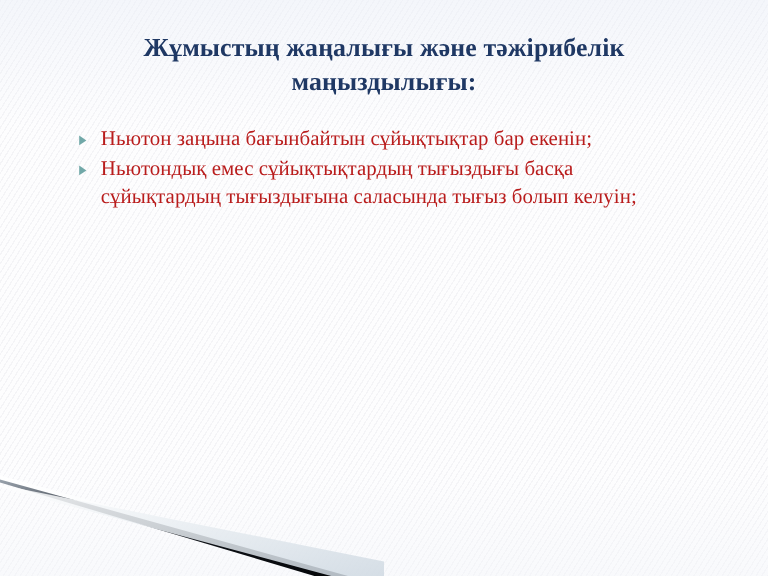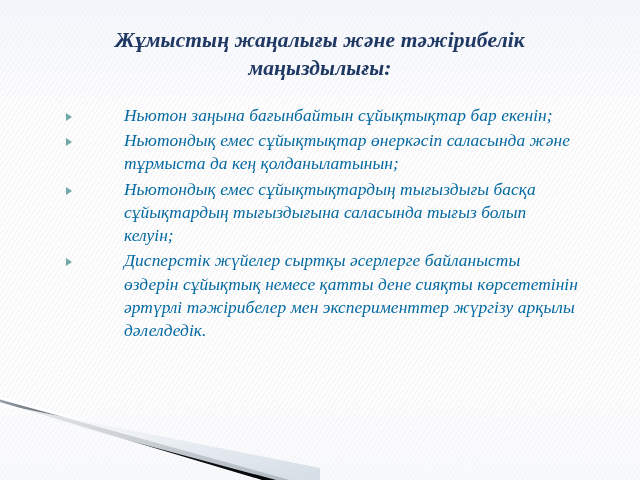--- a/index.html
+++ b/index.html
@@ -17,21 +17,20 @@
   }
 
   
   .slide {
     position: relative;
     width: 640px;
     height: 480px;
     box-sizing: border-box;
     background-color: #fdfdfe;
     overflow: hidden;
-    font-style: italic;
   }
 
   
   .texture {
     position: absolute;
     inset: 0;
     pointer-events: none;
     background-image:
       repeating-linear-gradient(
         -58deg,
@@ -110,23 +109,22 @@
     height: 0;
     border-top: 4.2px solid transparent;
     border-bottom: 4.2px solid transparent;
     border-left: 6.2px solid #71a8a8;
   }
 
   .bullet-text {
     flex: 1 1 auto;
     font-size: 17.4px;
     line-height: 1.335;
-    color: #0369a1;
+    color: #b91c1c;
     letter-spacing: 0.05px;
-    margin-left: 40px;
   }
 </style>
 </head>
 <body>
 
 <div class="slide">
 
   <div class="texture"></div>
   <div class="vignette"></div>
 
@@ -160,36 +158,24 @@
 
   <div class="body-block">
 
     <div class="bullet-row">
       <span class="bullet-marker">
           <span class="tri"></span>
         </span>
       <span class="bullet-text">Ньютон заңына бағынбайтын сұйықтықтар бар екенін;</span>
     </div>
 
-    <div class="bullet-row">
-      <span class="bullet-marker">
-          <span class="tri"></span>
-        </span>
-      <span class="bullet-text">Ньютондық емес сұйықтықтар өнеркәсіп саласында және тұрмыста да кең қолданылатынын;</span>
-    </div>
 
 
     <div class="bullet-row">
       <span class="bullet-marker">
           <span class="tri"></span>
         </span>
       <span class="bullet-text"> Ньютондық емес сұйықтықтардың тығыздығы басқа сұйықтардың  тығыздығына саласында тығыз болып келуін;</span>
     </div>
 
-    <div class="bullet-row">
-      <span class="bullet-marker">
-          <span class="tri"></span>
-        </span>
-      <span class="bullet-text">Дисперстік жүйелер сыртқы әсерлерге байланысты өздерін сұйықтық немесе қатты дене сияқты көрсететінін әртүрлі тәжірибелер мен эксперименттер жүргізу арқылы дәлелдедік.</span>
-    </div>
 
   </div>
 </div>
 
 </body></html>

